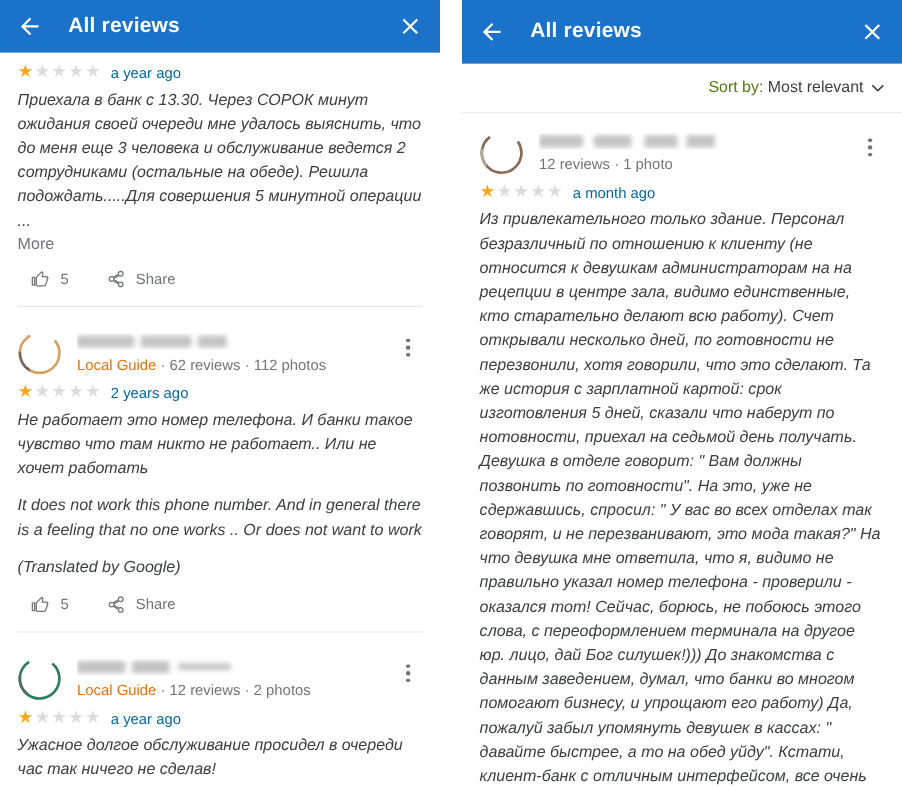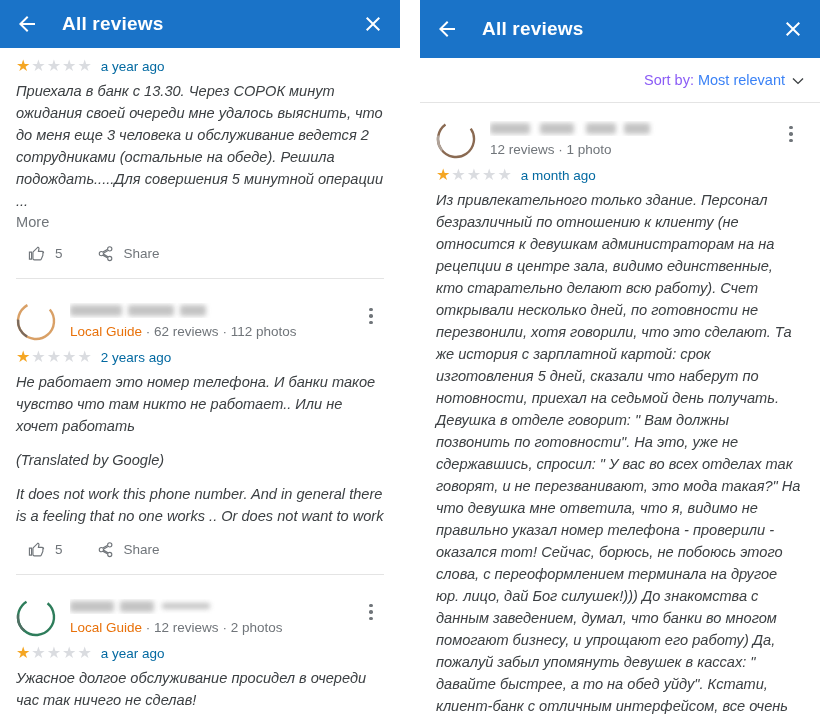--- a/index.html
+++ b/index.html
@@ -55,22 +55,22 @@
   .sortbar {
     height: 44px;
     display: flex;
     align-items: center;
     justify-content: flex-end;
     padding-right: 16px;
     font-size: 14.5px;
     color: #3c4043;
     background: #ffffff;
   }
-  .sortbar .label { color: #8b5cf6; }
-  .sortbar .value { margin-left: 4px; color: #3b82f6; }
+  .sortbar .label { color: #4d7c0f; }
+  .sortbar .value { margin-left: 4px; color: #404040; }
   .chev { margin-left: 7px; display: inline-block; }
 
   
   .list { background: #ffffff; }
   .review {
     padding: 10px 16px 6px 16px;
     position: relative;
   }
   .divider {
     height: 1px;
@@ -266,22 +266,22 @@
             <span class="star">★</span>
             <span class="star">★</span>
             <span class="star">★</span>
             <span class="star">★</span>
           </div>
           <span class="age">2 years ago</span>
         </div>
 
         <div class="rev-body">
           <p>Не работает это номер телефона. И банки такое чувство что там никто не работает.. Или не хочет работать</p>
+          <p>It does not work this phone number. And in general there is a feeling that no one works .. Or does not want to work</p>
           <p>(Translated by Google)</p>
-          <p>It does not work this phone number. And in general there is a feeling that no one works .. Or does not want to work</p>
         </div>
 
         <div class="actions">
           <div class="action">
             <svg width="17" height="17" viewBox="0 0 24 24">
                 <path fill="none" stroke="#70757a" stroke-width="1.6" d="M2 20h3V10H2v10zM22 11c0-1-.9-2-2-2h-5.3l.8-3.8v-.3c0-.4-.2-.8-.4-1.1L14 3 7.6 9.4c-.4.4-.6.9-.6 1.4v8.4c0 1 .9 1.8 2 1.8h8c.8 0 1.5-.5 1.8-1.2l2.1-5c.1-.2.1-.5.1-.7V11z"></path>
               </svg>
             <span>5</span>
           </div>
           <div class="action">

